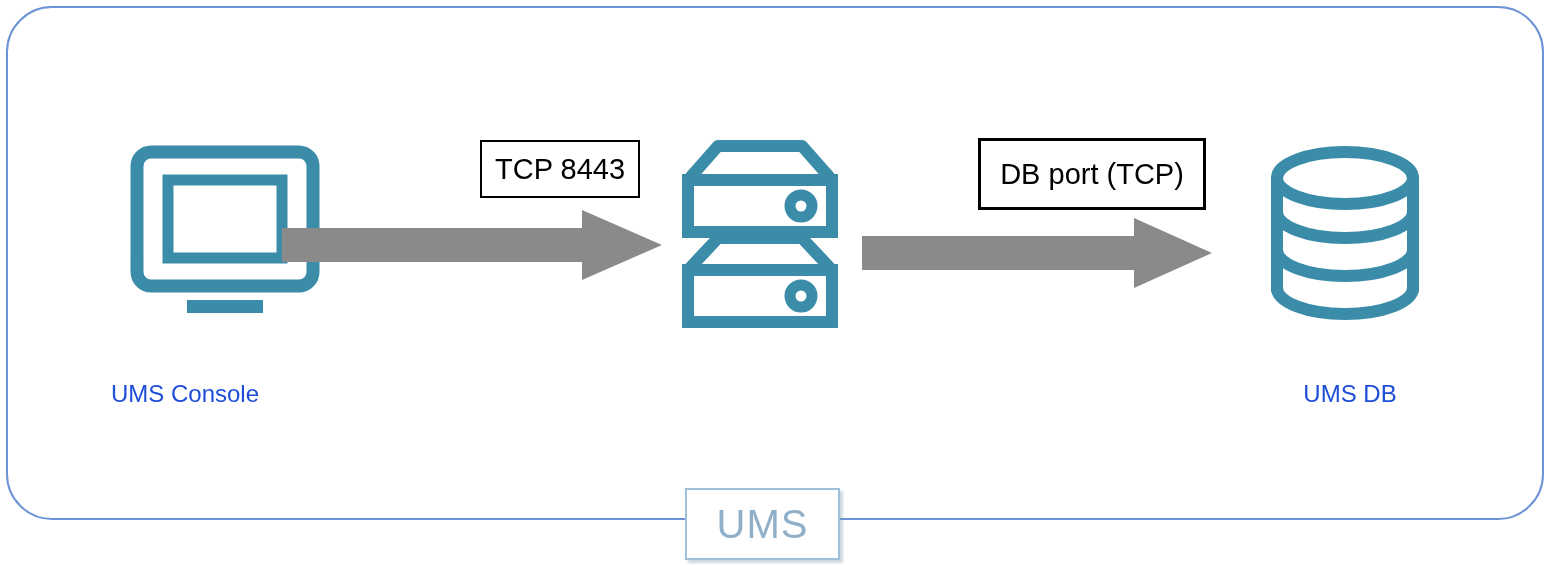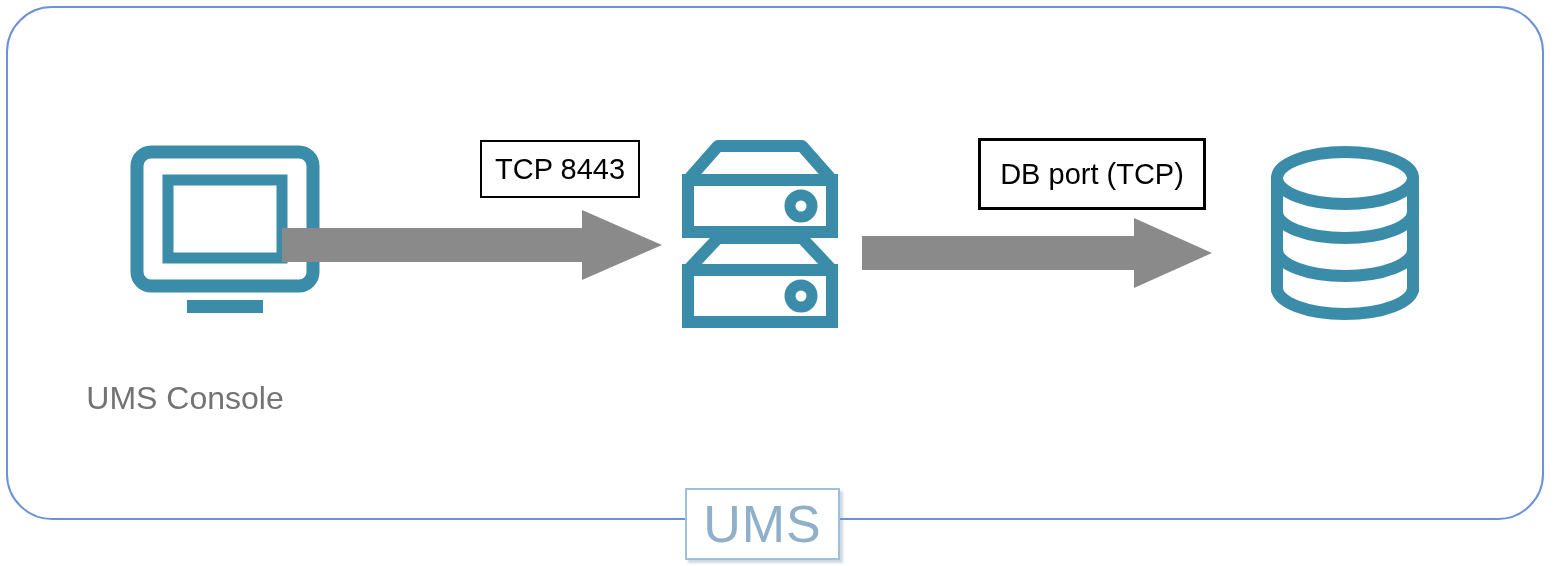--- a/index.html
+++ b/index.html
@@ -35,22 +35,22 @@
   
   .node {
     position: absolute;
     text-align: center;
   }
   .node-icon {
     display: block;
     margin: 0 auto;
   }
   .node-label {
-    font-size: 32px;
-    color: #737373;
+    font-size: 24px;
+    color: #1d4ed8;
     font-weight: 400;
     line-height: 1;
     white-space: nowrap;
   }
 
   #node-console { left: 60px;  top: 142px; width: 330px; }
   #node-server  { left: 600px; top: 132px; width: 320px; }
   #node-db      { left: 1180px; top: 140px; width: 330px; }
 
   .label-row {
@@ -91,21 +91,21 @@
     height: 72px;
     background: #ffffff;
     border: 2px solid #9fc0da;
     box-sizing: border-box;
     display: flex;
     align-items: center;
     justify-content: center;
     box-shadow: 3px 3px 2px rgba(120,150,175,0.35);
   }
   .badge-text {
-    font-size: 52px;
+    font-size: 40px;
     color: #8fb0c8;
     letter-spacing: 1px;
     line-height: 1;
   }
 </style>
 </head>
 <body>
 
 <div class="canvas">
 
@@ -164,18 +164,21 @@
 
   <div class="port-box" id="port-box-2">
     <span>DB port (TCP)</span>
   </div>
 
   <div class="label-row" style="left:0px; width:370px;">
     <span class="node-label">UMS Console</span>
   </div>
 
 
+  <div class="label-row" style="left:1190px; width:320px;">
+    <span class="node-label">UMS DB</span>
+  </div>
 
   <div class="badge">
     <span class="badge-text">UMS</span>
   </div>
 
 </div>
 
 </body></html>

